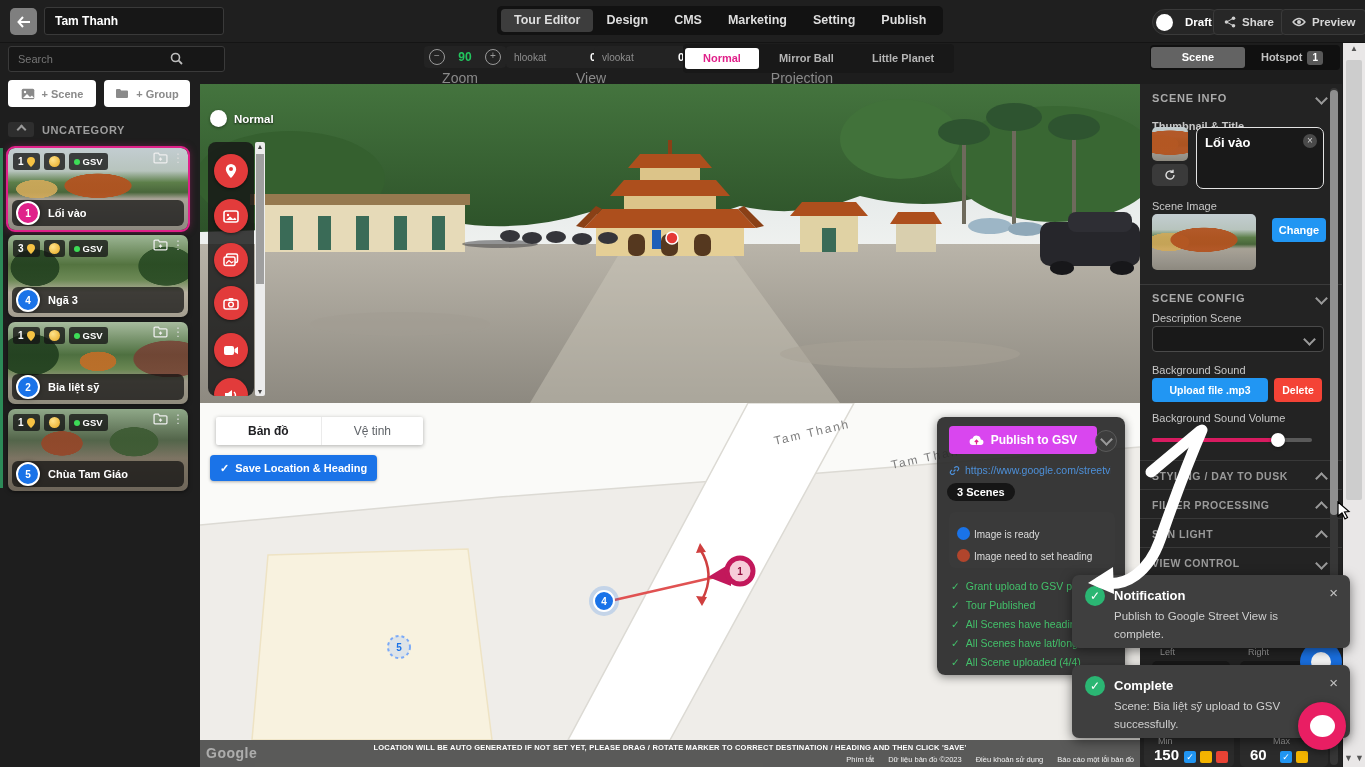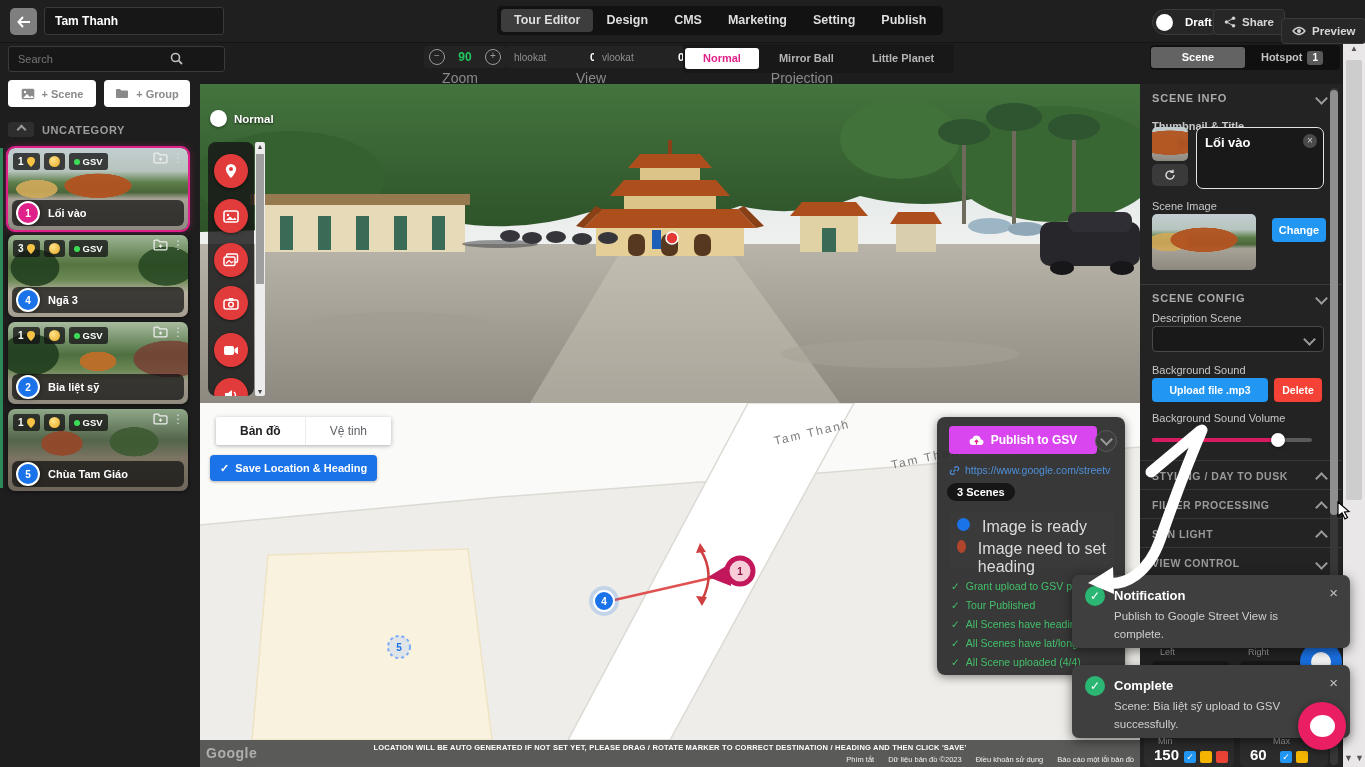--- a/index.html
+++ b/index.html
@@ -66,31 +66,31 @@
   .modechip span{color:#fff;font-size:11.5px;font-weight:bold;text-shadow:0 1px 2px rgba(0,0,0,.7);}
   .rail{position:absolute;left:8px;top:58px;width:46px;height:254px;background:rgba(22,22,22,.82);border-radius:8px;z-index:6;overflow:hidden;}
   .railicon{position:absolute;left:6px;width:34px;height:34px;border-radius:50%;background:#e23b3b;display:flex;align-items:center;justify-content:center;box-shadow:0 1px 3px rgba(0,0,0,.5);}
   .railsb{position:absolute;left:55px;top:58px;width:10px;height:254px;background:#ececec;border-radius:2px;z-index:6;}
   .railsb .th{position:absolute;left:1px;top:12px;width:8px;height:130px;background:#9f9f9f;}
   .railsb .ar{position:absolute;left:0;width:10px;text-align:center;font-size:7px;color:#444;}
 
   
   .map{left:200px;top:403px;width:940px;height:337px;background:#efede9;overflow:hidden;}
   .maptype{position:absolute;left:16px;top:14px;height:28px;background:#fff;border-radius:2px;box-shadow:0 1px 4px rgba(0,0,0,.3);display:flex;z-index:8;}
-  .mtab{padding:0 24px;line-height:28px;font-size:12px;color:#5f6368;}
+  .mtab{padding:0 32px;line-height:28px;font-size:12px;color:#5f6368;}
   .mtab.on{font-weight:bold;color:#202124;}
   .savebtn{position:absolute;left:10px;top:52px;height:26px;background:#1a73e8;border-radius:4px;display:flex;align-items:center;gap:6px;padding:0 10px;color:#fff;font-size:11px;font-weight:bold;z-index:8;box-shadow:0 1px 3px rgba(0,0,0,.3);}
   .pubpanel{position:absolute;left:737px;top:14px;width:188px;height:258px;background:rgba(42,42,42,.93);border-radius:8px;z-index:9;box-shadow:0 2px 10px rgba(0,0,0,.45);}
   .pubbtn{position:absolute;left:12px;top:9px;width:148px;height:28px;background:#d946ef;border-radius:4px;display:flex;align-items:center;justify-content:center;gap:7px;color:#fff;font-size:12px;font-weight:bold;}
   .pubchev{position:absolute;right:8px;top:13px;width:20px;height:20px;border-radius:50%;background:#3d3d3d;border:1px solid #5a5a5a;display:flex;align-items:center;justify-content:center;}
   .publink{position:absolute;left:12px;top:47px;width:164px;display:flex;align-items:center;gap:5px;font-size:10.5px;color:#4d90d9;white-space:nowrap;overflow:hidden;}
   .publink span{overflow:hidden;text-overflow:clip;white-space:nowrap;max-width:146px;}
   .scchip{position:absolute;left:10px;top:66px;background:#161616;border-radius:11px;padding:3px 10px;font-size:11px;font-weight:bold;color:#fff;}
   .legend{position:absolute;left:12px;top:95px;width:166px;height:56px;background:#3a3a3a;border-radius:6px;padding:6px 8px;box-sizing:border-box;}
-  .lrow{display:flex;align-items:flex-start;gap:12px;height:22px;font-size:16px;color:#dcdcdc;}
+  .lrow{display:flex;align-items:flex-end;gap:4px;height:22px;font-size:10px;color:#dcdcdc;}
   .ldot{width:13px;height:13px;border-radius:50%;}
   .chk{position:absolute;left:14px;display:flex;align-items:center;gap:6px;font-size:10.5px;color:#43c06a;white-space:nowrap;overflow:hidden;width:164px;}
   .mapfoot{left:200px;top:740px;width:940px;height:27px;background:rgba(96,96,94,.92);z-index:9;}
   .notice{position:absolute;left:0;right:0;top:3px;text-align:center;font-size:7.5px;font-weight:bold;color:#fff;letter-spacing:.2px;}
   .attrib{position:absolute;right:6px;bottom:3px;font-size:7.5px;color:#f2f2f2;display:flex;gap:14px;}
   .glogo{position:absolute;left:6px;top:5px;font-size:14px;font-weight:bold;color:#fff;opacity:.5;letter-spacing:.5px;}
 
   
   .rpanel{left:1140px;top:84px;width:202px;height:683px;background:#232323;z-index:10;}
   .seclabel{position:absolute;left:12px;font-size:11px;font-weight:bold;color:#ababab;letter-spacing:.8px;}
@@ -169,21 +169,21 @@
     </div>
     <div class="abs tbtn flex" style="left:1213px;top:9px;">
       <svg width="12" height="12" viewBox="0 0 12 12">
           <circle cx="2.5" cy="6" r="1.8" fill="#cfcfcf"></circle>
           <circle cx="9.5" cy="2.2" r="1.8" fill="#cfcfcf"></circle>
           <circle cx="9.5" cy="9.8" r="1.8" fill="#cfcfcf"></circle>
           <path d="M2.5 6 L9.5 2.2 M2.5 6 L9.5 9.8" stroke="#cfcfcf" stroke-width="1"></path>
         </svg>
       <span>Share</span>
     </div>
-    <div class="abs tbtn flex" style="left:1281px;top:18px;">
+    <div class="abs tbtn flex" style="left:1281px;top:9px;">
       <svg width="14" height="10" viewBox="0 0 14 10">
           <path d="M1 5 Q7 -2 13 5 Q7 12 1 5 Z" fill="none" stroke="#cfcfcf" stroke-width="1.3"></path>
           <circle cx="7" cy="5" r="2" fill="#cfcfcf"></circle>
         </svg>
       <span>Preview</span>
     </div>
   </div>
 
   <div class="abs zoomgrp flex">
     <div class="circbtn">−</div>

